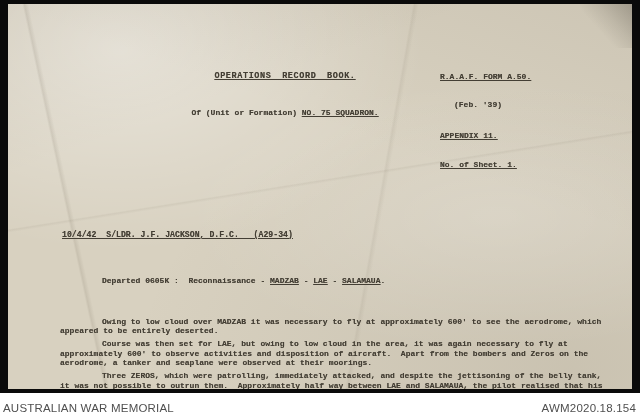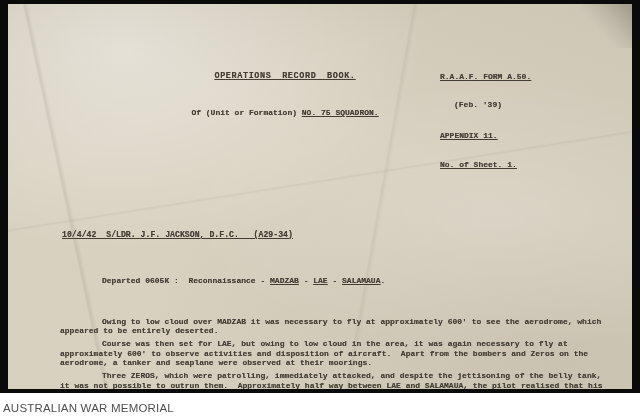--- a/index.html
+++ b/index.html
@@ -100,13 +100,14 @@
     <div class="entry-heading u">10/4/42  S/LDR. J.F. JACKSON, D.F.C.   (A29-34)</div>
 
     <p class="para departed"><span>Departed 0605K :  Reconnaissance - </span><span><span class="u">MADZAB</span> - <span class="u">LAE</span> - <span class="u">SALAMAUA</span>.</span></p>
 
     <div><p class="para">Owing to low cloud over MADZAB it was necessary to fly at approximately 600' to see the aerodrome, which appeared to be entirely deserted.</p><p class="para">Course was then set for LAE, but owing to low cloud in the area, it was again necessary to fly at approximately 600' to observe activities and disposition of aircraft.  Apart from the bombers and Zeros on the aerodrome, a tanker and seaplane were observed at their moorings.</p><p class="para">Three ZEROS, which were patrolling, immediately attacked, and despite the jettisoning of the belly tank, it was not possible to outrun them.  Approximately half way between LAE and SALAMAUA, the pilot realised that his only chance was to fight, so he immediately turned and got on a ZEROS' tail.  However, owing to the KITTYHAWK being badly shot about, the guns failed to operate.</p></div>
   </div>
 </div>
 
 <div class="caption">
   <span>AUSTRALIAN WAR MEMORIAL</span>
+  <span>AWM2020.18.154</span>
 </div>
 
 </body></html>

